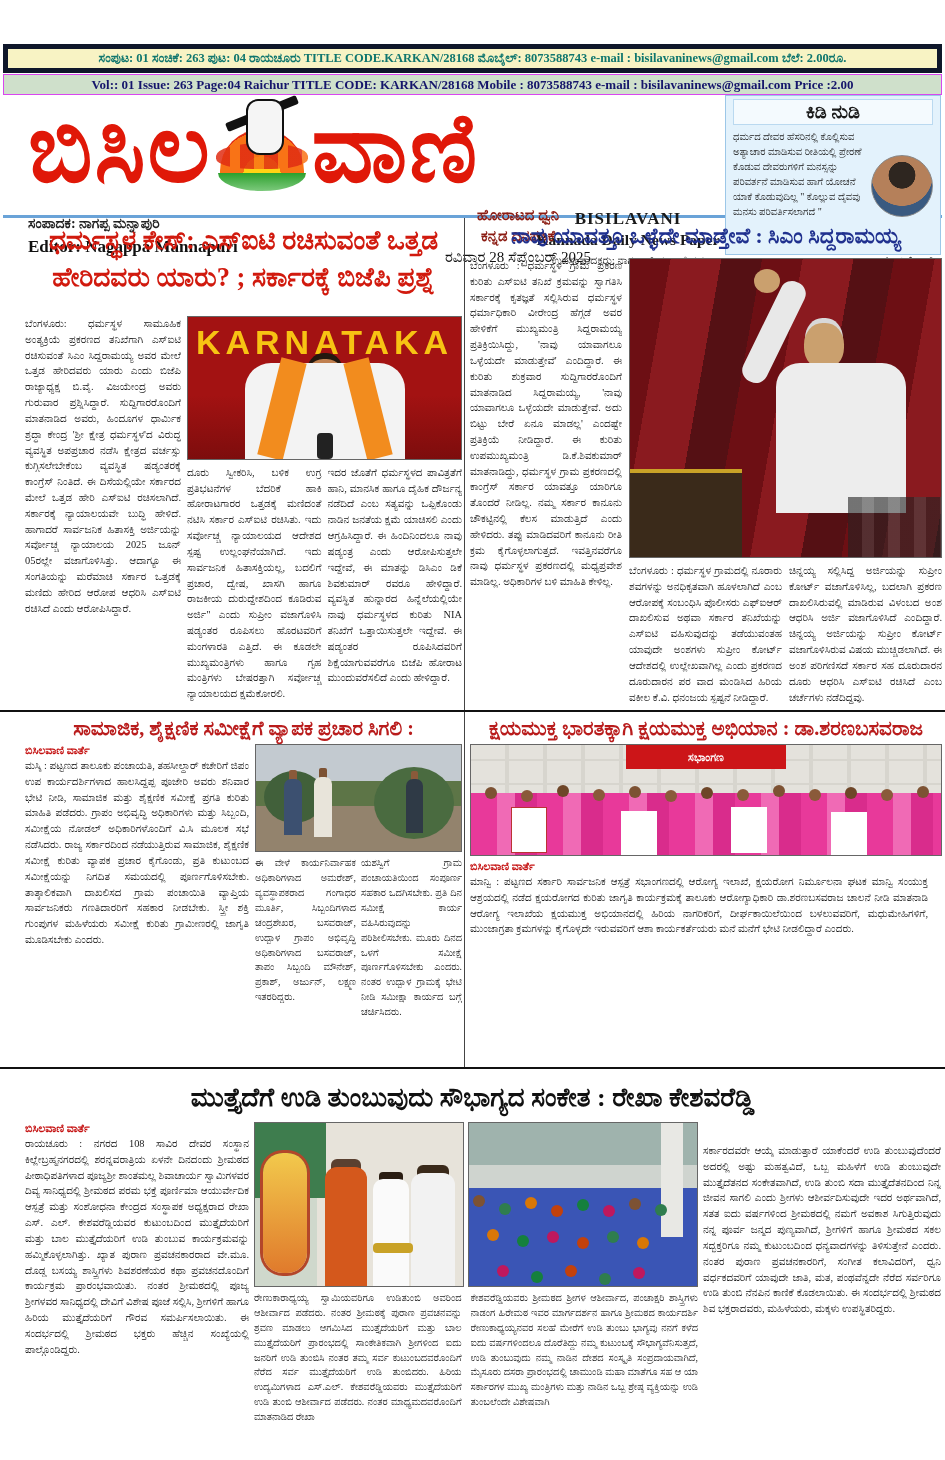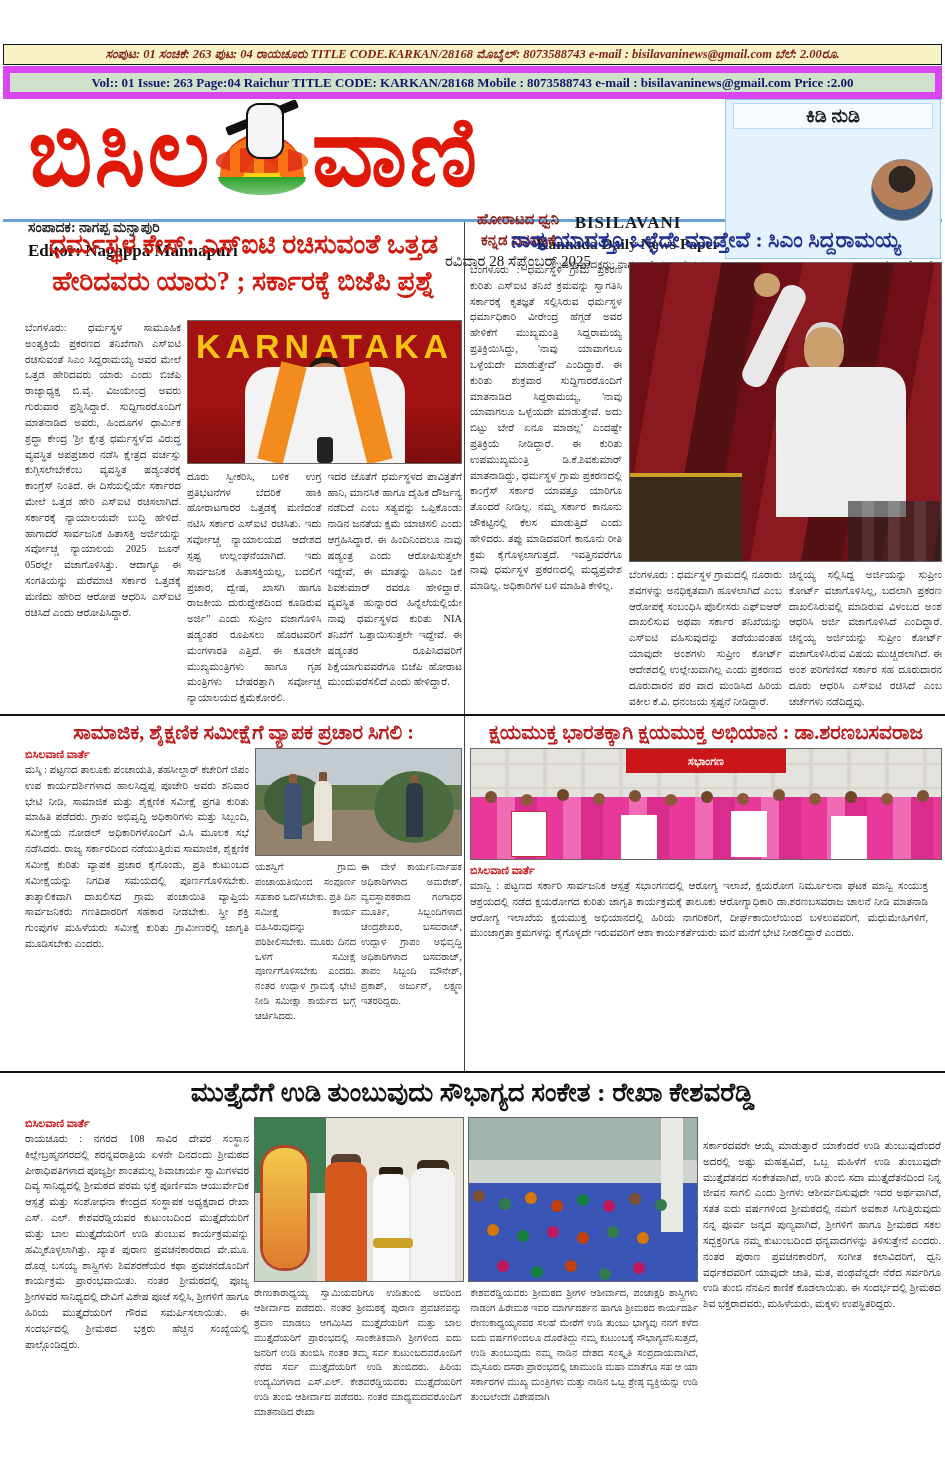--- a/index.html
+++ b/index.html
@@ -1,21 +1,21 @@
 <!DOCTYPE html>
 <html><head>
 <meta charset="utf-8">
 <style>
   html,body{margin:0;padding:0;background:#f2f2ee;}
   #page{width:945px;height:1460px;position:relative;background:#ffffff;overflow:hidden;
         font-family:"Liberation Serif","DejaVu Serif",serif;color:#1a1a1a;}
   .topspace{height:44px;}
   .bar{margin:0 3px;text-align:center;white-space:nowrap;overflow:hidden;font-weight:bold;}
-  .bar-yellow{height:19px;line-height:19px;background:#f8f3c4;color:#7f1d1d;font-size:12.5px;border:1px solid #0f172a;font-style:italic;}
-  .bar-green{height:19px;line-height:19px;background:#cfe0cb;color:#15156b;font-size:13px;border:7px solid #d946ef;margin-top:1px;}
+  .bar-yellow{height:19px;line-height:19px;background:#f8f3c4;color:#0f766e;font-size:12.5px;border:5px solid #0f172a;}
+  .bar-green{height:19px;line-height:19px;background:#cfe0cb;color:#15156b;font-size:13px;border:1px solid #d946ef;margin-top:1px;}
   
   .masthead{position:relative;height:120px;}
   .m-title{position:absolute;left:28px;top:-4px;display:flex;align-items:center;gap:4px;
            color:#e01808;font-weight:bold;font-size:96px;line-height:1.1;letter-spacing:2px;}
   .logo{position:relative;width:92px;height:116px;flex:0 0 auto;}
   .logo .sun{position:absolute;left:4px;top:38px;width:84px;height:46px;background:radial-gradient(circle at 50% 100%,#ffd314 0 30%,#f97316 30% 70%,#e02c12 70% 100%);border-radius:84px 84px 0 0;}
   .logo .flame{position:absolute;left:0px;top:52px;width:92px;height:26px;background:repeating-linear-gradient(90deg,#e02c12 0 14px,#f97316 14px 24px);border-radius:50% 50% 40% 40%;opacity:.85;}
   .logo .wave{position:absolute;left:2px;top:82px;width:88px;height:18px;background:linear-gradient(#2ca02c,#7cc97c);border-radius:0 0 50% 50%/0 0 100% 100%;}
   .logo .fist{position:absolute;left:30px;top:8px;width:34px;height:52px;background:#f5f5f5;border:2px solid #111;border-radius:12px 12px 14px 14px;}
   .logo .pen{position:absolute;left:8px;top:18px;width:76px;height:9px;background:#111;transform:rotate(-22deg);border-radius:2px;}
@@ -93,21 +93,21 @@
   .ph-pink .patt{position:absolute;inset:0;background:repeating-linear-gradient(90deg,transparent 0 34px,#d0cec6 34px 38px),repeating-linear-gradient(0deg,transparent 0 22px,#d0cec6 22px 24px);opacity:.6;}
   .ph-pink .banner{position:absolute;left:33%;top:0;width:34%;height:24px;background:#cc1518;color:#fff;font-size:11px;font-weight:bold;text-align:center;line-height:24px;overflow:hidden;}
   .ph-pink .row{position:absolute;left:0;right:0;bottom:0;height:62px;background:repeating-linear-gradient(90deg,#e8399a 0 26px,#f06ab5 26px 44px,#d92c8c 44px 66px);}
   .ph-pink .heads{position:absolute;left:14px;bottom:56px;width:12px;height:12px;border-radius:50%;background:#7d5233;
      box-shadow:36px 3px 0 #8a5a3a,72px -2px 0 #6e4628,108px 2px 0 #8a5a3a,144px -1px 0 #7d5233,180px 3px 0 #8a5a3a,216px 0 0 #6e4628,252px 2px 0 #8a5a3a,288px -2px 0 #7d5233,324px 2px 0 #8a5a3a,360px 0 0 #6e4628,396px 2px 0 #8a5a3a,432px -1px 0 #7d5233;}
   .ph-pink .poster{position:absolute;bottom:2px;left:40px;width:34px;height:44px;background:#fff;border:1px solid #b33;box-shadow:110px 4px 0 #fff,220px 0px 0 #fff,320px 5px 0 #fff;}
   .s2-right .cols{display:flex;gap:7px;height:186px;}
   .s2-right .cols .news{flex:1;height:100%;}
   
   .sec3{position:relative;height:351px;}
-  .hl-bot{color:#111;font-weight:bold;font-size:26px;line-height:1.3;text-align:center;padding-top:3px;height:36px;overflow:hidden;}
+  .hl-bot{color:#111;font-weight:bold;font-size:26px;line-height:1.3;text-align:center;padding-top:3px;height:36px;overflow:hidden;margin-top:9px;}
   .s3body{position:absolute;left:25px;right:4px;top:44px;bottom:4px;display:flex;gap:5px;}
   .s3c{height:100%;}
   .s3c1{width:224px;flex:0 0 auto;}
   .s3mid{width:444px;flex:0 0 auto;display:flex;flex-direction:column;gap:4px;}
   .s3mid .phrow{display:flex;gap:4px;height:240px;}
   .ph-puja{width:210px;background:linear-gradient(90deg,#cfd8cc 0 30%,#e7e3da 30% 100%);}
   .ph-puja .wallg{position:absolute;left:0;top:0;width:34%;height:46%;background:#3e7d4e;}
   .ph-puja .idol{position:absolute;left:8px;top:30px;width:44px;height:120px;background:linear-gradient(#f2c94c,#e07a2c);border-radius:20px;box-shadow:0 0 0 3px #b3462a;}
   .ph-puja .swami{position:absolute;left:70px;top:44px;width:42px;height:150px;background:#d4581c;border-radius:12px 12px 0 0;box-shadow:0 -14px 0 -6px #5a4030;}
   .ph-puja .man1{position:absolute;left:118px;top:56px;width:36px;height:160px;background:#fafafa;border-radius:10px 10px 0 0;box-shadow:0 -13px 0 -6px #2a1d12;}
@@ -155,20 +155,21 @@
     </div>
     <div class="m-brand">
       <div class="b1">BISILAVANI</div>
       <div class="b2">Kannada Daily News Paper</div>
       <div class="b3">ಉಪಸಂಪಾದಕರು: ನಾಗರಾಜ್ ಮಹಾದೇವಪ್ಪ</div>
     </div>
     <div class="kidi">
       <div class="kidi-title">ಕಿಡಿ ನುಡಿ</div>
       <div class="kidi-body">
         <span class="kidi-photo"></span>
+        <span>ಧರ್ಮದ ದೇವರ ಹೆಸರಿನಲ್ಲಿ ಕೊಲ್ಲಿಸುವ ಅತ್ಯಾಚಾರ ಮಾಡಿಸುವ ರೀತಿಯಲ್ಲಿ ಪ್ರೇರಣೆ ಕೊಡುವ ದೇವರುಗಳಿಗೆ ಮನಸ್ಸನ್ನು ಪರಿವರ್ತನೆ ಮಾಡಿಸುವ ಹಾಗೆ ಯೋಚನೆ ಯಾಕೆ ಕೊಡುವುದಿಲ್ಲ " ಕೊಲ್ಲುವ ದೈವವು ಮನಸು ಪರಿವರ್ತಿಸಲಾಗದೆ "</span>
       </div>
       <div class="kidi-attr">ನಟ ಕಿಶೋರ್</div>
     </div>
   </div>
 
   <div class="blue-rule"></div>
 
   <div class="sec1">
     <div class="vrule" style="left:464px;"></div>
 
@@ -226,22 +227,22 @@
           <div class="news" style="height:256px;">ಮಸ್ಕಿ : ಪಟ್ಟಣದ ತಾಲೂಕು ಪಂಚಾಯತಿ, ತಹಸೀಲ್ದಾರ್ ಕಚೇರಿಗೆ ಜಿಪಂ ಉಪ ಕಾರ್ಯದರ್ಶಿಗಳಾದ ಹಾಲಸಿದ್ದಪ್ಪ ಪೂಜೇರಿ ಅವರು ಶನಿವಾರ ಭೇಟಿ ನೀಡಿ, ಸಾಮಾಜಿಕ ಮತ್ತು ಶೈಕ್ಷಣಿಕ ಸಮೀಕ್ಷೆ ಪ್ರಗತಿ ಕುರಿತು ಮಾಹಿತಿ ಪಡೆದರು. ಗ್ರಾಪಂ ಅಭಿವೃದ್ಧಿ ಅಧಿಕಾರಿಗಳು ಮತ್ತು ಸಿಬ್ಬಂದಿ, ಸಮೀಕ್ಷೆಯ ನೋಡಲ್ ಅಧಿಕಾರಿಗಳೊಂದಿಗೆ ವಿ.ಸಿ ಮೂಲಕ ಸಭೆ ನಡೆಸಿದರು. ರಾಜ್ಯ ಸರ್ಕಾರದಿಂದ ನಡೆಯುತ್ತಿರುವ ಸಾಮಾಜಿಕ, ಶೈಕ್ಷಣಿಕ ಸಮೀಕ್ಷೆ ಕುರಿತು ವ್ಯಾಪಕ ಪ್ರಚಾರ ಕೈಗೊಂಡು, ಪ್ರತಿ ಕುಟುಂಬದ ಸಮೀಕ್ಷೆಯನ್ನು ನಿಗದಿತ ಸಮಯದಲ್ಲಿ ಪೂರ್ಣಗೊಳಿಸಬೇಕು. ತಾತ್ಕಾಲಿಕವಾಗಿ ದಾಖಲಿಸದ ಗ್ರಾಮ ಪಂಚಾಯಿತಿ ವ್ಯಾಪ್ತಿಯ ಸಾರ್ವಜನಿಕರು ಗಣತಿದಾರರಿಗೆ ಸಹಕಾರ ನೀಡಬೇಕು. ಸ್ತ್ರೀ ಶಕ್ತಿ ಗುಂಪುಗಳ ಮಹಿಳೆಯರು ಸಮೀಕ್ಷೆ ಕುರಿತು ಗ್ರಾಮೀಣರಲ್ಲಿ ಜಾಗೃತಿ ಮೂಡಿಸಬೇಕು ಎಂದರು.</div>
         </div>
         <div class="s2wrap">
           <div class="photo ph-road">
             <div class="tree"></div>
             <div class="p1"></div>
             <div class="p2"></div>
             <div class="p3"></div>
           </div>
           <div class="cols">
+            <div class="news">ಈ ವೇಳೆ ಕಾರ್ಯನಿರ್ವಾಹಕ ಅಧಿಕಾರಿಗಳಾದ ಅಮರೇಶ್, ವ್ಯವಸ್ಥಾಪಕರಾದ ಗಂಗಾಧರ ಮೂರ್ತಿ, ಸಿಬ್ಬಂದಿಗಳಾದ ಚಂದ್ರಶೇಖರ, ಬಸವರಾಜ್, ಉದ್ಬಾಳ ಗ್ರಾಪಂ ಅಭಿವೃದ್ಧಿ ಅಧಿಕಾರಿಗಳಾದ ಬಸವರಾಜ್, ತಾಪಂ ಸಿಬ್ಬಂದಿ ಮೌನೇಶ್, ಪ್ರಕಾಶ್, ಅರ್ಜುನ್, ಲಕ್ಷ್ಮಣ ಇತರರಿದ್ದರು.</div>
             <div class="news">ಯಶಸ್ವಿಗೆ ಗ್ರಾಮ ಪಂಚಾಯತಿಯಿಂದ ಸಂಪೂರ್ಣ ಸಹಕಾರ ಒದಗಿಸಬೇಕು. ಪ್ರತಿ ದಿನ ಸಮೀಕ್ಷೆ ಕಾರ್ಯ ವಹಿಸಿರುವುದನ್ನು ಪರಿಶೀಲಿಸಬೇಕು. ಮೂರು ದಿನದ ಒಳಗೆ ಸಮೀಕ್ಷೆ ಪೂರ್ಣಗೊಳಿಸಬೇಕು ಎಂದರು. ನಂತರ ಉದ್ಬಾಳ ಗ್ರಾಮಕ್ಕೆ ಭೇಟಿ ನೀಡಿ ಸಮೀಕ್ಷಾ ಕಾರ್ಯದ ಬಗ್ಗೆ ಚರ್ಚಿಸಿದರು.</div>
-            <div class="news">ಈ ವೇಳೆ ಕಾರ್ಯನಿರ್ವಾಹಕ ಅಧಿಕಾರಿಗಳಾದ ಅಮರೇಶ್, ವ್ಯವಸ್ಥಾಪಕರಾದ ಗಂಗಾಧರ ಮೂರ್ತಿ, ಸಿಬ್ಬಂದಿಗಳಾದ ಚಂದ್ರಶೇಖರ, ಬಸವರಾಜ್, ಉದ್ಬಾಳ ಗ್ರಾಪಂ ಅಭಿವೃದ್ಧಿ ಅಧಿಕಾರಿಗಳಾದ ಬಸವರಾಜ್, ತಾಪಂ ಸಿಬ್ಬಂದಿ ಮೌನೇಶ್, ಪ್ರಕಾಶ್, ಅರ್ಜುನ್, ಲಕ್ಷ್ಮಣ ಇತರರಿದ್ದರು.</div>
           </div>
         </div>
       </div>
     </div>
 
     <div class="s2-right">
       <div class="hl-blk1">ಕ್ಷಯಮುಕ್ತ ಭಾರತಕ್ಕಾಗಿ ಕ್ಷಯಮುಕ್ತ ಅಭಿಯಾನ : ಡಾ.ಶರಣಬಸವರಾಜ</div>
       <div class="photo ph-pink">
         <div class="patt"></div>
         <div class="banner">ಸಭಾಂಗಣ</div>

